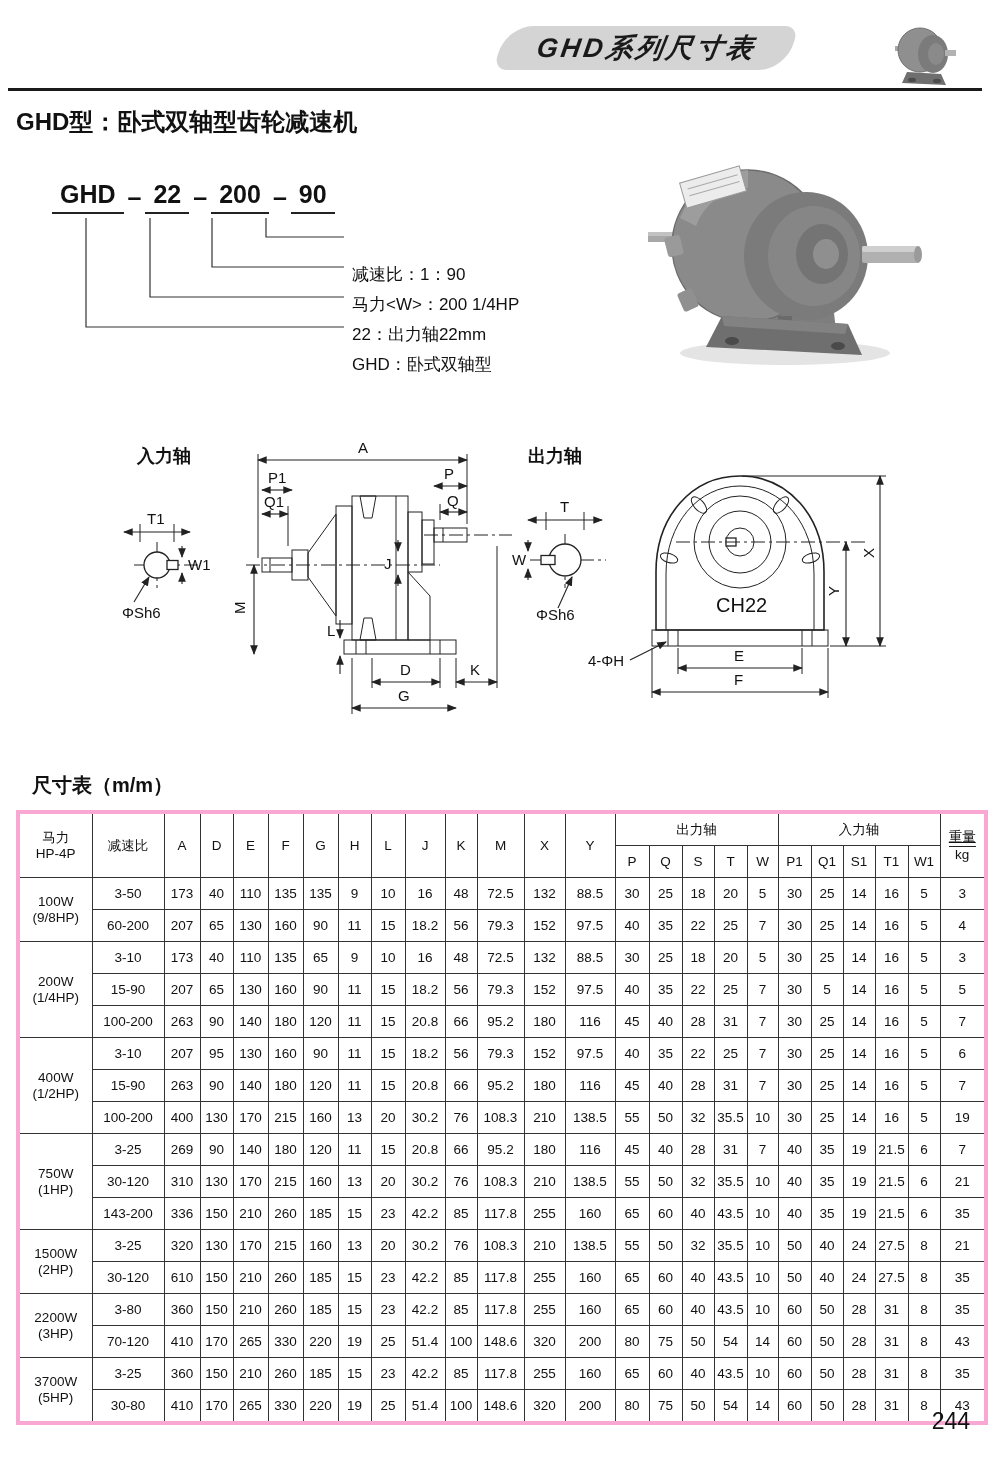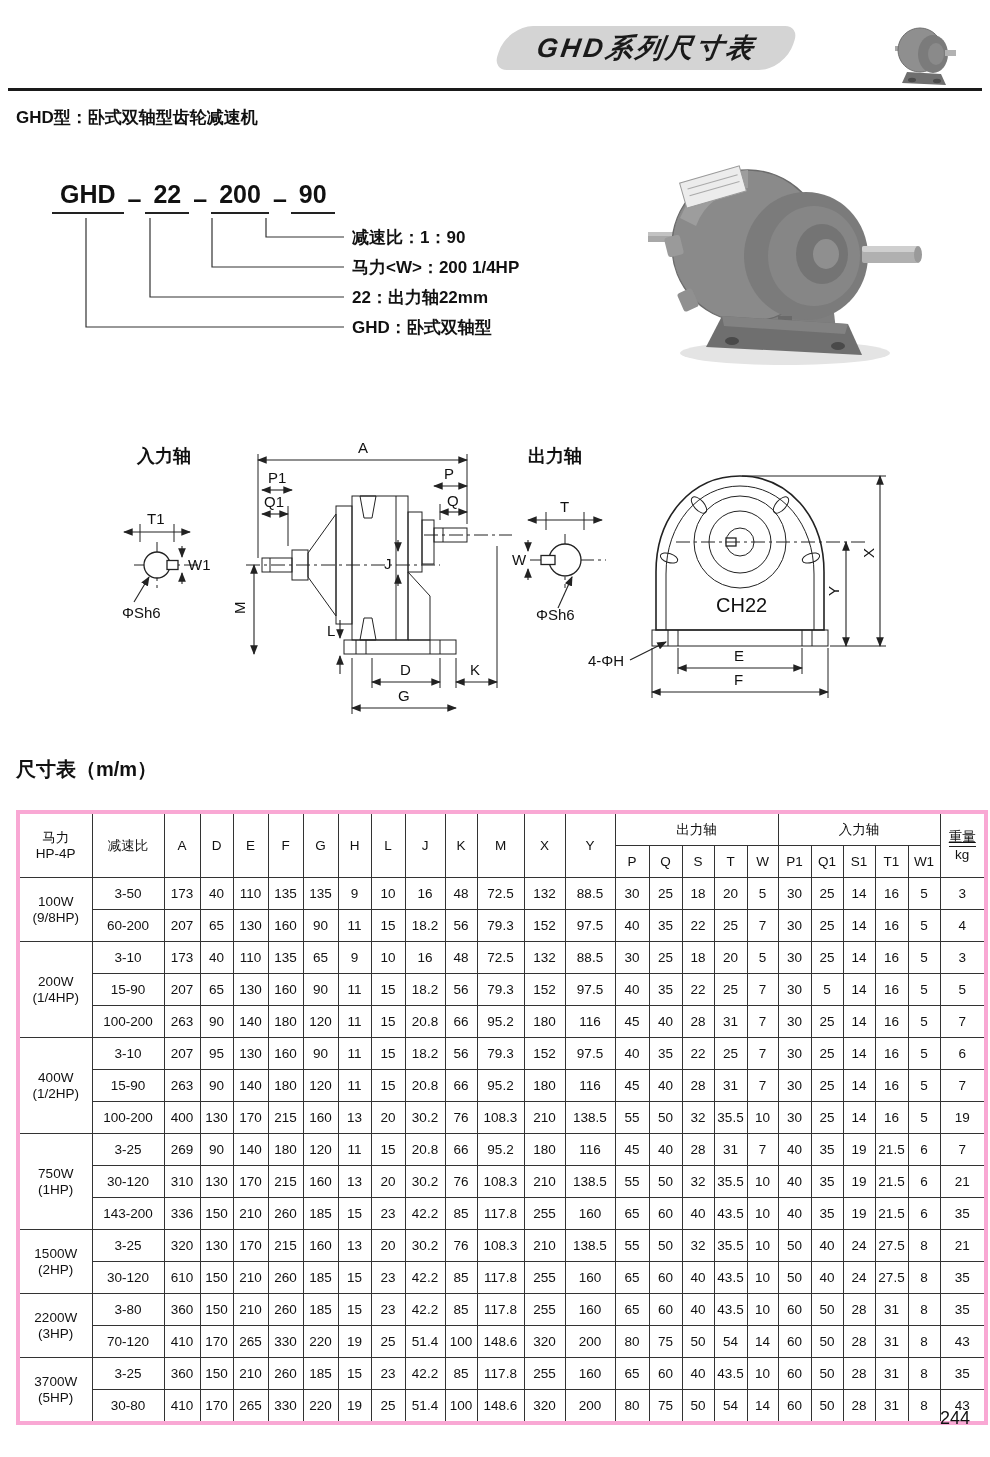--- a/index.html
+++ b/index.html
@@ -7,40 +7,40 @@
        font-family:"Liberation Sans",sans-serif;overflow:hidden;}
   .abs{position:absolute;}
 
   
   .band{position:absolute;left:500px;top:26px;width:292px;height:44px;background:#d4d4d4;
         border-radius:26px 14px 26px 14px;transform:skewX(-18deg);
         display:flex;align-items:center;justify-content:center;}
   .band span{transform:skewX(10deg);font-style:italic;font-weight:bold;font-size:27px;
         letter-spacing:3px;color:#1a1a1a;white-space:nowrap;}
   .top-rule{position:absolute;left:8px;top:88px;width:974px;height:3px;background:#1a1a1a;}
-  .page-title{position:absolute;left:16px;top:106px;font-size:17px;font-weight:bold;margin:0;}
+  .page-title{position:absolute;left:16px;top:106px;font-size:24px;font-weight:bold;margin:0;}
 
   
   .model-code{position:absolute;left:52px;top:180px;font-size:25px;font-weight:bold;
-        display:flex;align-items:flex-end;white-space:nowrap;}
+        display:flex;align-items:center;white-space:nowrap;}
   .model-code .seg{border-bottom:2px solid #222;padding:0 8px 3px 8px;}
   .model-code .dash{padding:0 4px;}
-  .legend-item{position:absolute;left:352px;font-size:17px;font-weight:700;white-space:nowrap;}
+  .legend-item{position:absolute;left:352px;font-size:17px;font-weight:400;white-space:nowrap;margin-top:37px;}
 
   
-  .table-caption{position:absolute;left:16px;top:756px;font-size:20px;font-weight:bold;margin:0;}
+  .table-caption{position:absolute;left:16px;top:756px;font-size:20px;font-weight:bold;margin:16px;}
   table.dim{position:absolute;left:16px;top:810px;border-collapse:collapse;table-layout:fixed;
         border:4px solid #f9a8d4;}
   table.dim th,table.dim td{border:1px solid #333;text-align:center;vertical-align:middle;
         font-size:13.5px;font-weight:normal;padding:0;line-height:1.12;background:#fff;color:#111;}
   table.dim thead th{height:31px;}
   table.dim tbody td,table.dim tbody th{height:31px;}
   table.dim .group-start td,table.dim .group-start th{border-top:1.6px solid #222;}
   table.dim .u{display:inline-block;border-bottom:1.5px solid #222;padding-bottom:1px;text-decoration:underline;}
-  .page-number{position:absolute;left:890px;top:1408px;width:80px;text-align:right;font-size:18px;}
+  .page-number{position:absolute;left:890px;top:1408px;width:80px;text-align:right;font-size:23px;}
 
   
   svg text{font-family:"Liberation Sans",sans-serif;fill:#111;}
   .lab{font-size:15px;}
   .cjk{font-size:18px;font-weight:bold;}
   .out{fill:none;stroke:#222;stroke-width:1.6;}
   .thin{fill:none;stroke:#222;stroke-width:1;}
   .ext{stroke:#222;stroke-width:1;}
   .cl{stroke:#222;stroke-width:1;stroke-dasharray:14 4 3 4;fill:none;}
   .dim{stroke:#222;stroke-width:1.1;marker-start:url(#ar);marker-end:url(#ar);}

